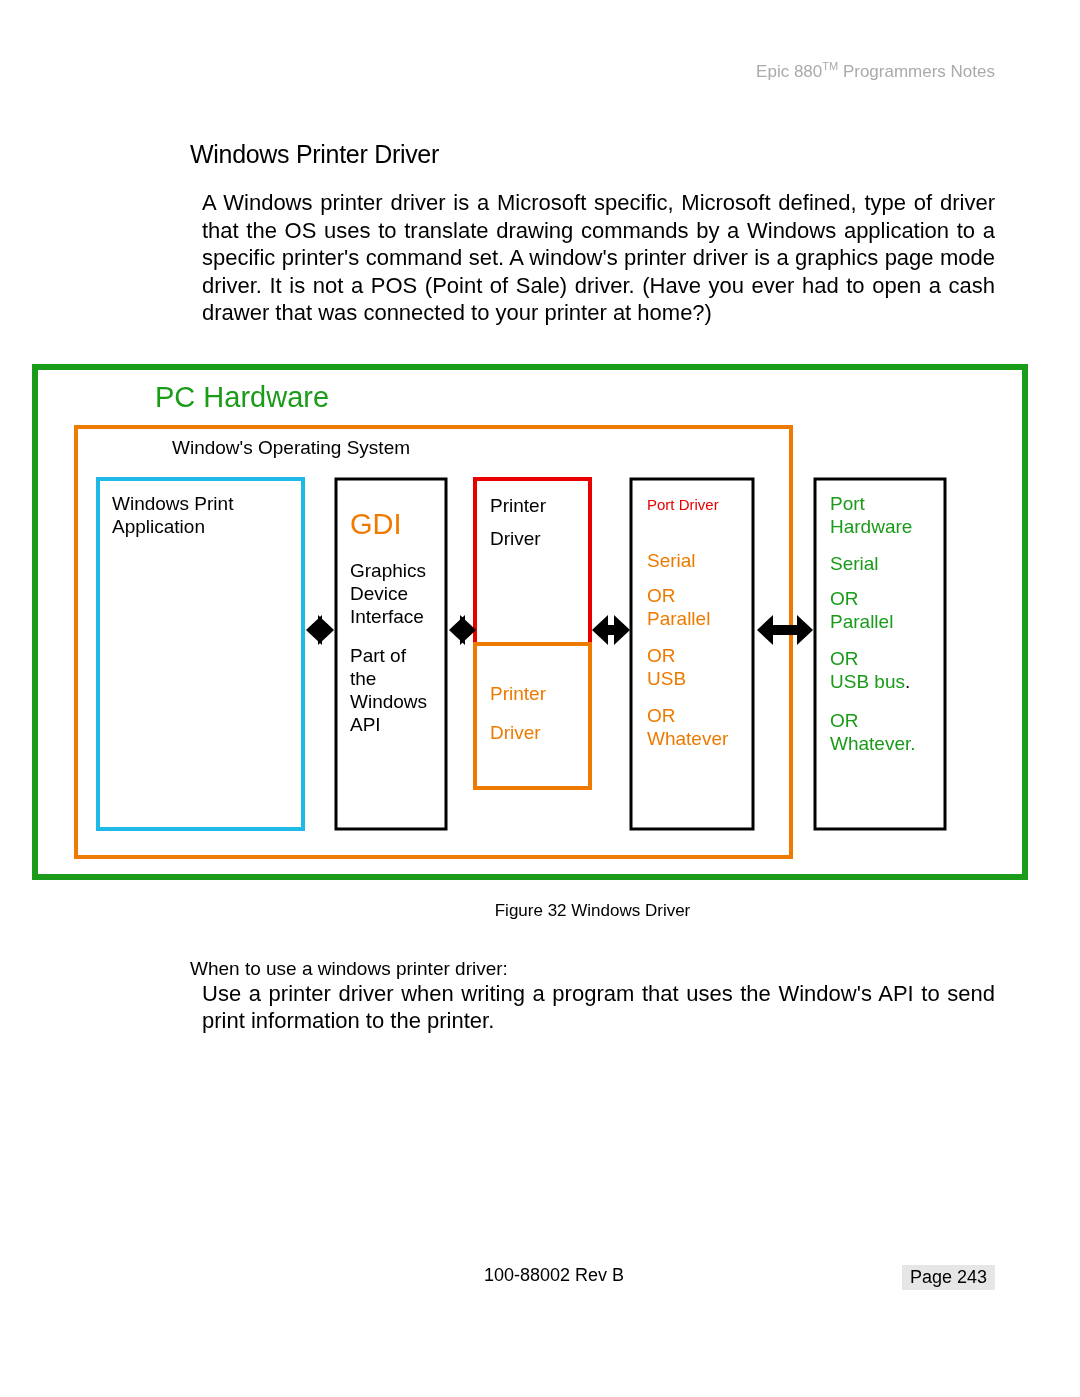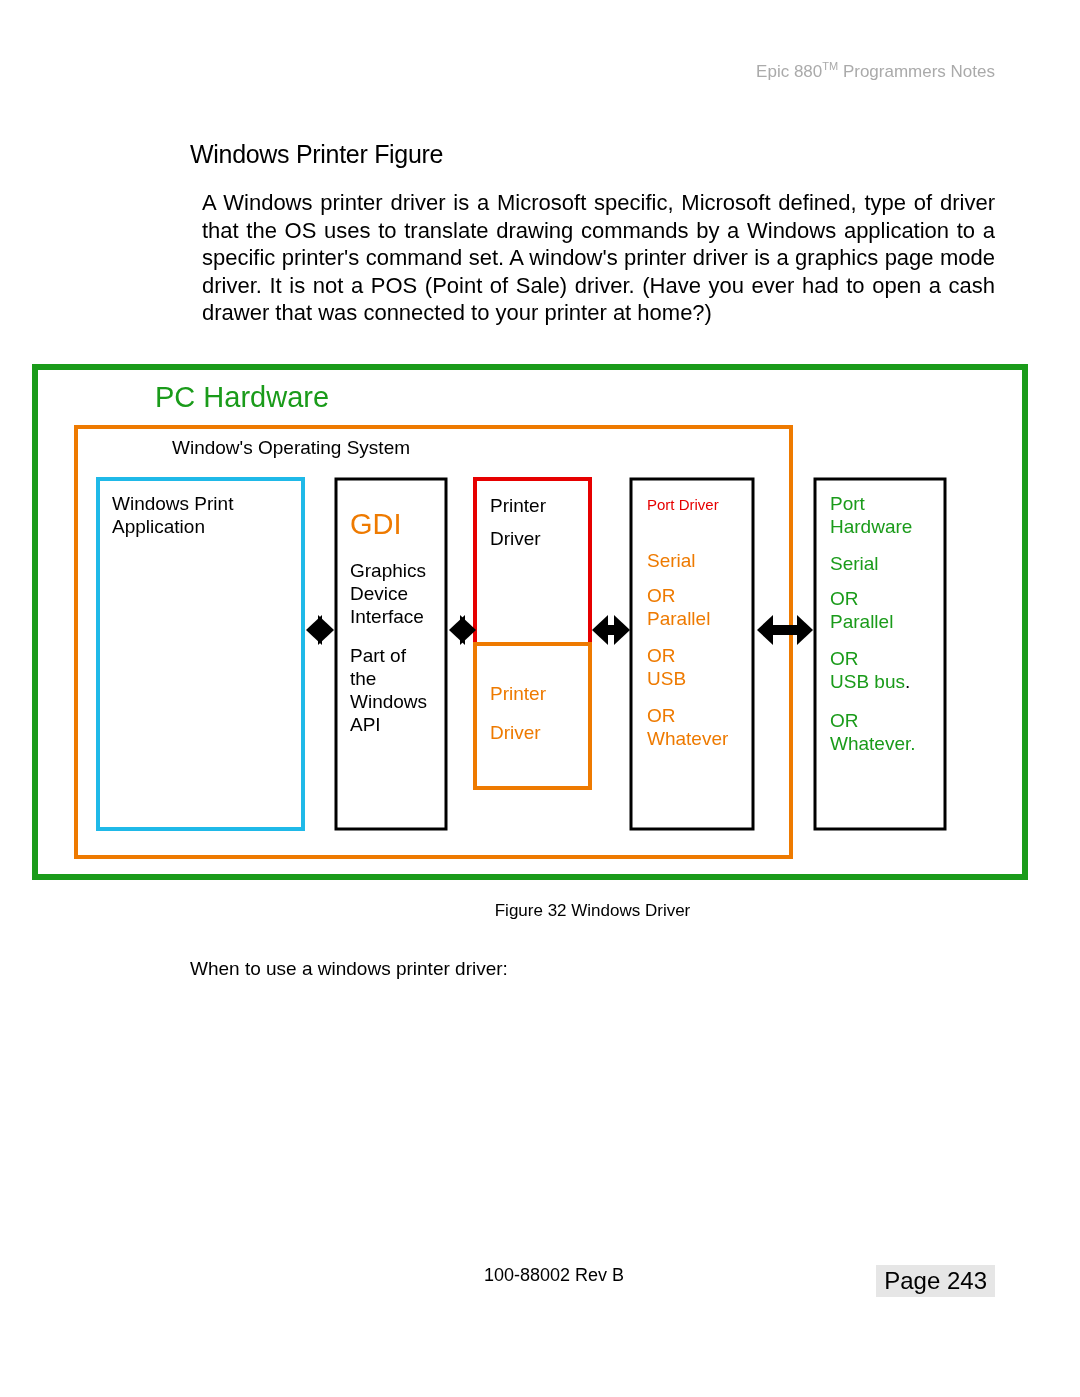--- a/index.html
+++ b/index.html
@@ -68,36 +68,36 @@
     position: absolute;
     left: 14px;
     width: 100%;
     text-align: center;
   }
   .footer-right {
     position: absolute;
     right: 85px;
     background: #e6e6e6;
     padding: 2px 8px;
-    font-size: 24px;
+    font-size: 18px;
   }
   svg text {
     font-family: Arial, Helvetica, sans-serif;
   }
 </style>
 </head>
 <body>
 
 <div class="page">
 
   <div class="header-right">
     <span>Epic 880</span><sup>TM</sup><span> Programmers Notes</span>
   </div>
 
-  <div class="section-title">Windows Printer Figure</div>
+  <div class="section-title">Windows Printer Driver</div>
 
   <div class="body-text">A Windows printer driver is a Microsoft specific, Microsoft defined, type of driver that the OS uses to translate drawing commands by a Windows application to a specific printer's command set.  A window's printer driver is a graphics page mode driver.  It is not a POS (Point of Sale) driver.  (Have you ever had to open a cash drawer that was connected to your printer at home?)</div>
 
   <div class="diagram-wrap">
     <svg width="1000" height="520" viewBox="0 0 1000 520">
 
       <rect x="5" y="5" width="990" height="510" fill="none" stroke="#1a9b1a" stroke-width="6"></rect>
       <text x="125" y="45" font-size="29" fill="#1a9b1a">PC Hardware</text>
 
       <rect x="46" y="65" width="715" height="430" fill="none" stroke="#ee7a00" stroke-width="4"></rect>
@@ -169,20 +169,21 @@
         <polygon points="727,268 743,253 743,283" fill="#000"></polygon>
         <polygon points="783,268 767,253 767,283" fill="#000"></polygon>
         <rect x="740" y="263" width="30" height="10" fill="#000"></rect>
       </g>
     </svg>
   </div>
 
   <div class="caption">Figure 32 Windows Driver</div>
 
   <div class="sub-heading">When to use a windows printer driver:</div>
+  <div class="body-text">Use a printer driver when writing a program that uses the Window's API to send print information to the printer.</div>
 
   <div style="height:18px"></div>
 
 
   <div class="footer">
     <div class="footer-center">100-88002 Rev B</div>
     <div class="footer-right">Page 243</div>
   </div>
 
 </div>

